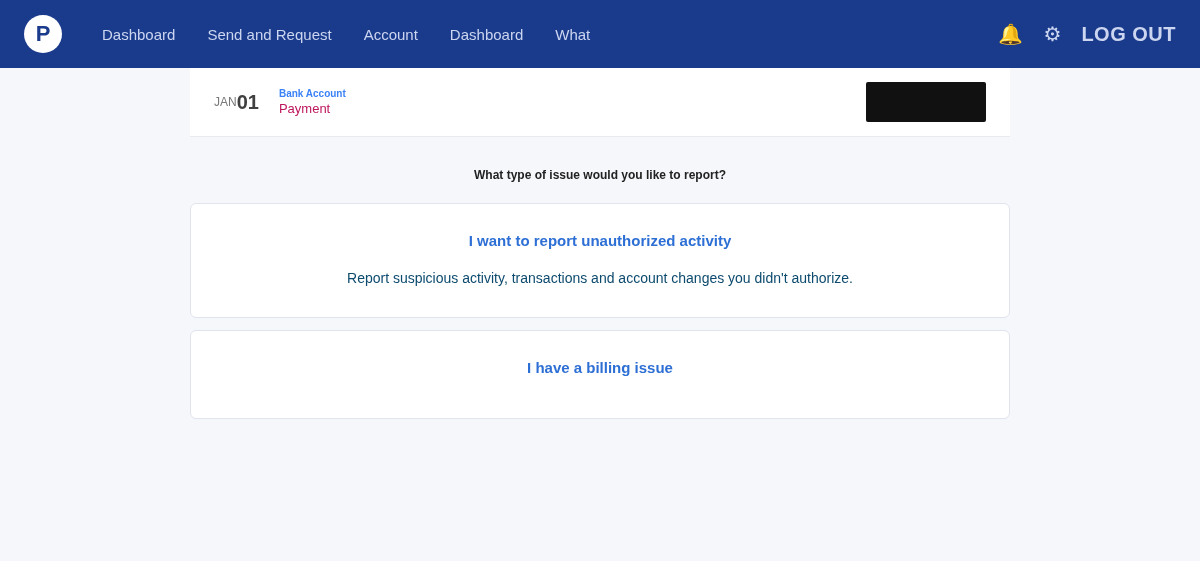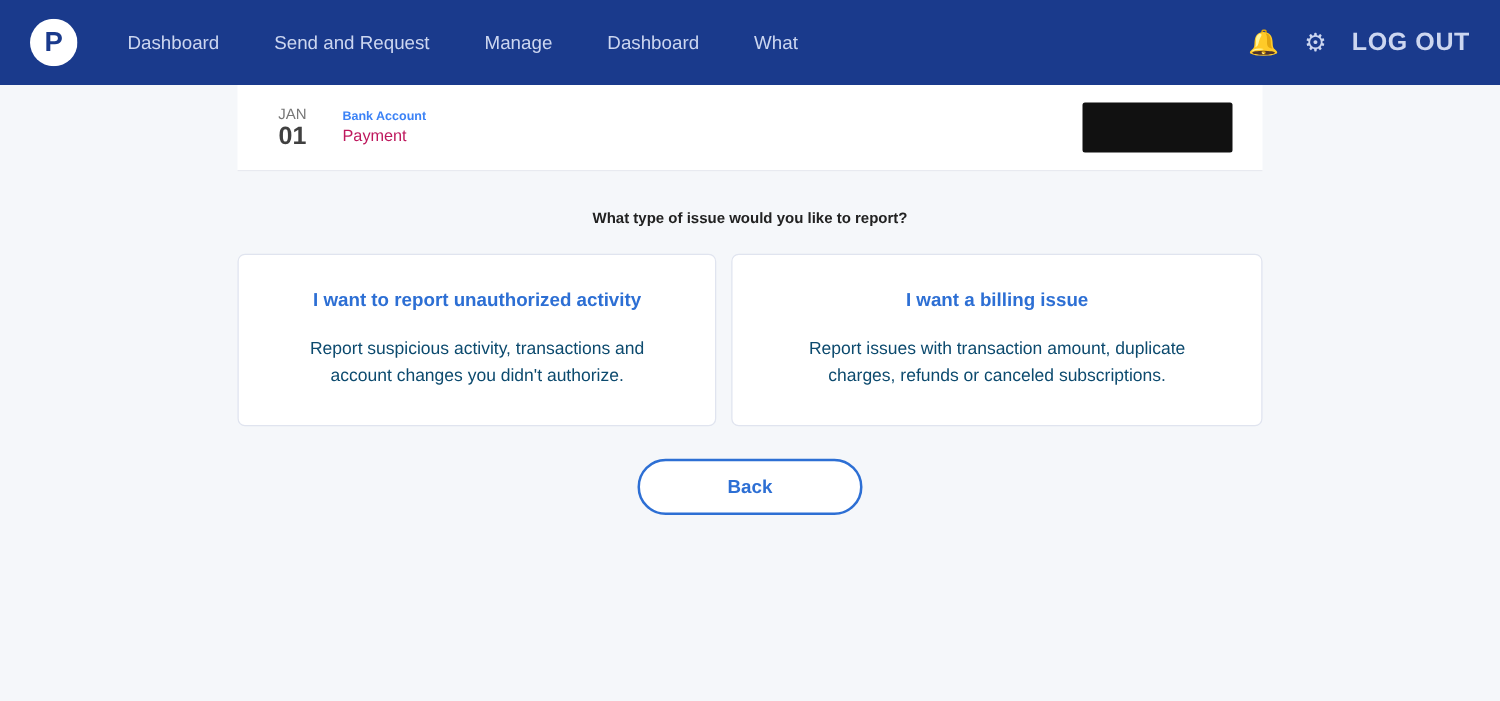--- a/index.html
+++ b/index.html
@@ -15,21 +15,21 @@
       gap: 32px;
     }
     .navbar-logo {
       display: flex;
       align-items: center;
       margin-right: 8px;
     }
     .nav-links {
       display: flex;
       align-items: center;
-      gap: 44px;
+      gap: 32px;
       flex: 1;
     }
     .nav-link {
       color: #ccd6f0;
       text-decoration: none;
       font-size: 15px;
       font-weight: 400;
       cursor: pointer;
     }
     .nav-right {
@@ -62,21 +62,21 @@
     .transaction-row {
       background: #fff;
       display: flex;
       align-items: center;
       padding: 14px 24px;
       border-bottom: 1px solid #e8eaf0;
       position: relative;
     }
     .transaction-date {
       display: flex;
-      flex-direction: column;
+      flex-direction: row;
       align-items: center;
       margin-right: 20px;
       min-width: 40px;
     }
     .date-month {
       font-size: 12px;
       color: #777;
       text-transform: uppercase;
       font-weight: 400;
     }
@@ -113,21 +113,21 @@
     }
     .question-text {
       font-size: 12px;
       font-weight: 600;
       color: #222;
     }
 
     
     .cards-container {
       display: flex;
-      flex-direction: row;
+      flex-direction: column;
       gap: 12px;
       padding: 0 0 16px;
     }
     .issue-card {
       background: #fff;
       border: 1px solid #e0e4ef;
       border-radius: 6px;
       padding: 28px 40px;
       text-align: center;
       cursor: pointer;
@@ -173,21 +173,21 @@
 <nav class="navbar">
   <div class="navbar-logo">
     <svg class="pp-logo-svg" viewBox="0 0 38 38" xmlns="http://www.w3.org/2000/svg">
       <circle cx="19" cy="19" r="19" fill="#fff"></circle>
       <text x="19" y="26" font-size="22" font-weight="bold" fill="#1a3a8c" text-anchor="middle" font-family="Arial">P</text>
     </svg>
   </div>
   <div class="nav-links">
     <a class="nav-link">Dashboard</a>
     <a class="nav-link">Send and Request</a>
-    <a class="nav-link">Manage</a>
+    <a class="nav-link">Account</a>
     <a class="nav-link">Dashboard</a>
     <a class="nav-link">What</a>
   </div>
   <div class="nav-right">
     <span class="nav-icon">🔔</span>
     <span class="nav-icon">⚙</span>
     <span class="logout-btn">LOG OUT</span>
   </div>
 </nav>
 
@@ -208,22 +208,18 @@
   <div class="question-section">
     <span class="question-text">What type of issue would you like to report?</span>
   </div>
 
   <div class="cards-container">
     <div class="issue-card">
       <div class="issue-card-title">I want to report unauthorized activity</div>
       <div class="issue-card-desc">Report suspicious activity, transactions and account changes you didn't authorize.</div>
     </div>
     <div class="issue-card">
-      <div class="issue-card-title">I want a billing issue</div>
-      <div class="issue-card-desc">Report issues with transaction amount, duplicate charges, refunds or canceled subscriptions.</div>
-    </div>
-  </div>
-
-  <div class="back-section">
-    <button class="back-btn">Back</button>
-  </div>
+      <div class="issue-card-title">I have a billing issue</div>
+    </div>
+  </div>
+
 
 </div>
 
 </body></html>

